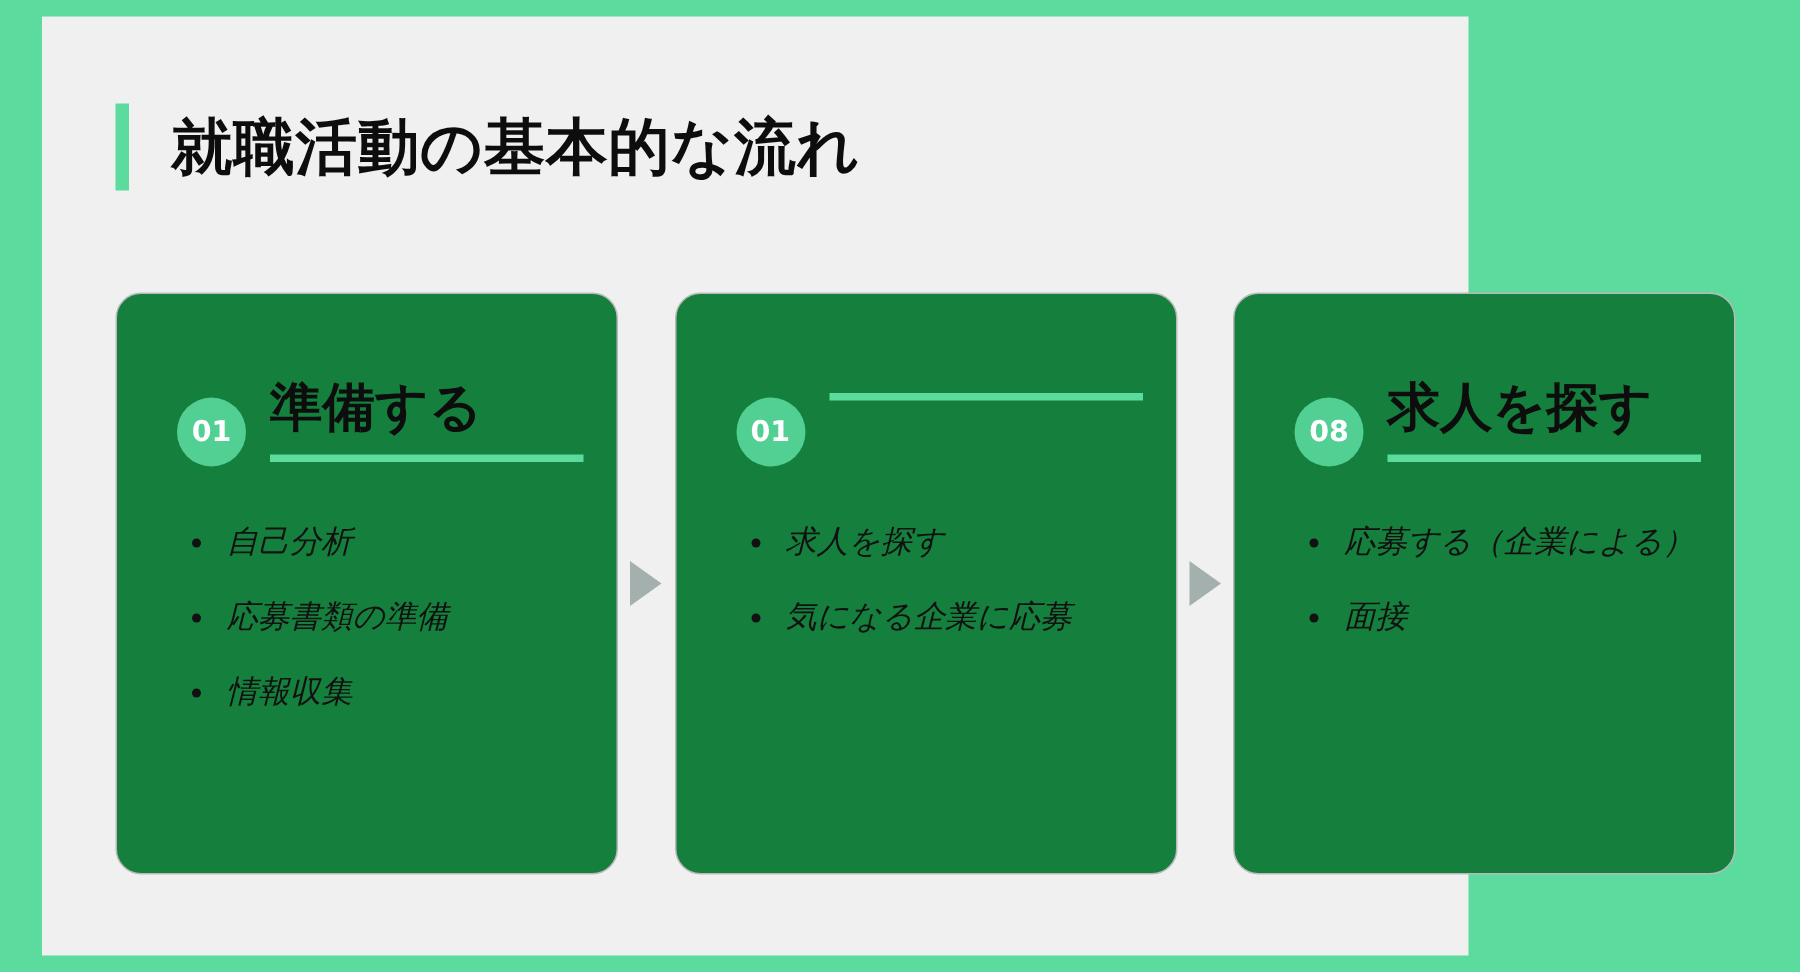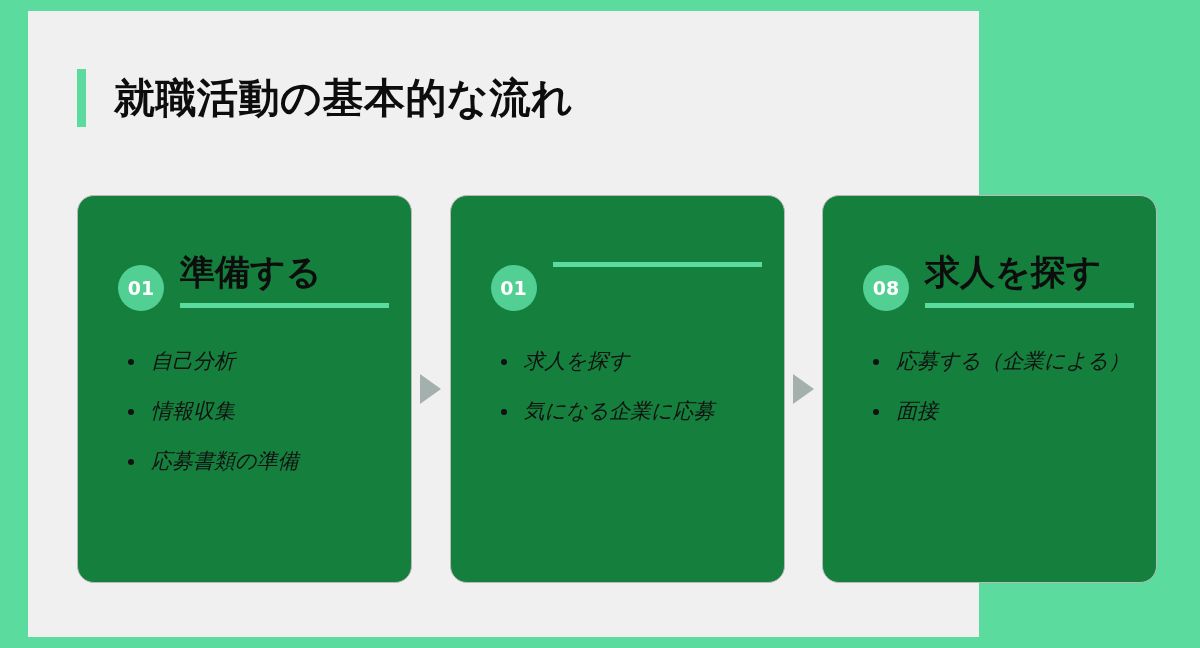--- a/index.html
+++ b/index.html
@@ -167,22 +167,22 @@
     <div class="card">
       <div class="card-header">
         <div class="badge">01</div>
         <div class="header-text">
           <div class="card-title">準備する</div>
           <div class="title-underline"></div>
         </div>
       </div>
       <ul class="bullets">
         <li>自己分析</li>
+        <li>応募書類の準備</li>
         <li>情報収集</li>
-        <li>応募書類の準備</li>
       </ul>
     </div>
 
     <div class="connector">
       <div class="arrow"></div>
     </div>
 
     <div class="card">
       <div class="card-header">
         <div class="badge">01</div>

